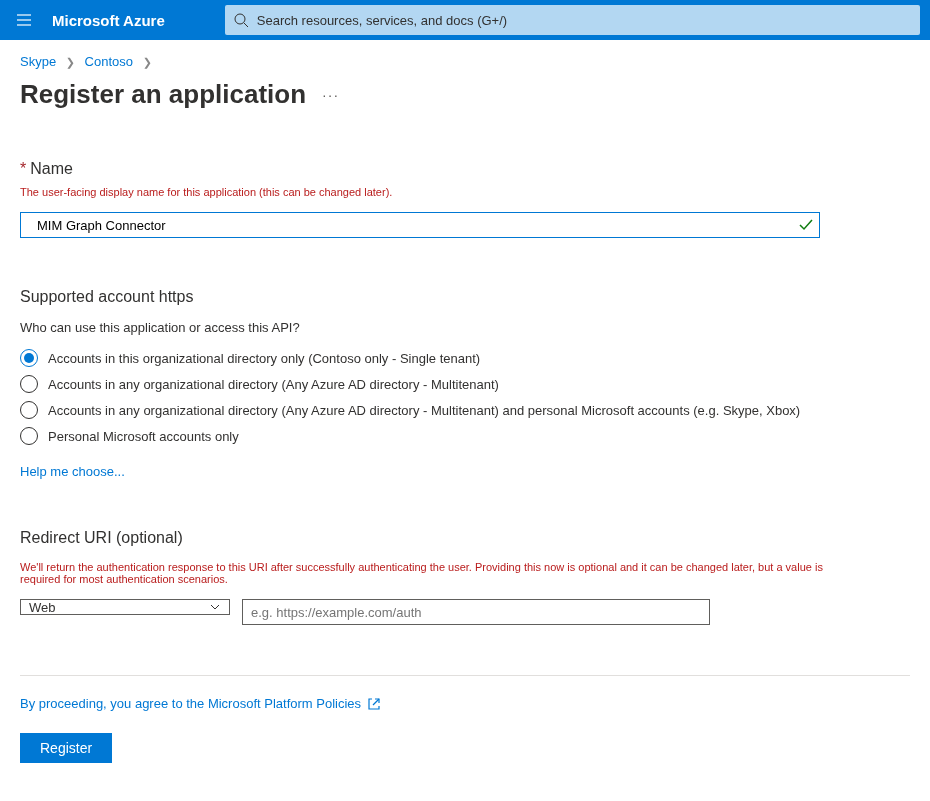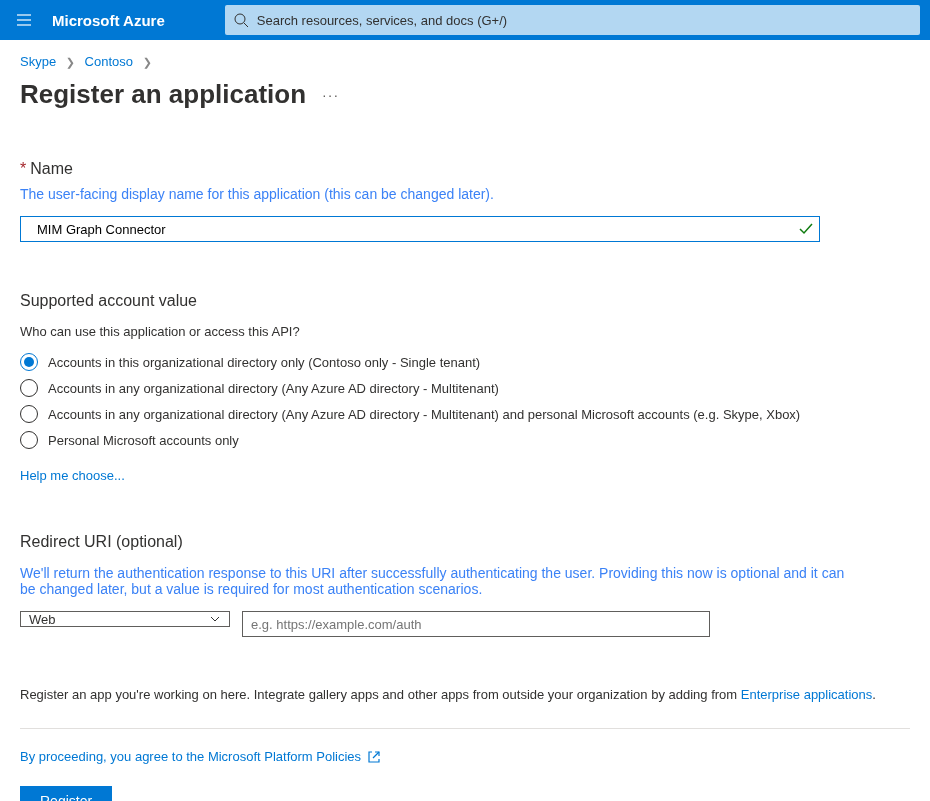--- a/index.html
+++ b/index.html
@@ -76,21 +76,21 @@
   }
   .page-title {
     font-size: 26px;
     font-weight: 600;
     color: #323130;
   }
   .ellipsis { color: #605e5c; font-size: 14px; letter-spacing: 1px; cursor: pointer;}
 
   .field-label { font-size: 16px; color: #323130; margin-bottom: 8px; }
   .required-star { color: #a4262c; margin-right: 4px; }
-  .field-desc { font-size: 14px; color: #3b82f6; margin-bottom: 14px; }
+  .field-desc { font-size: 11px; color: #b91c1c; margin-bottom: 14px; }
 
   .name-input-wrap {
     position: relative;
     width: 800px;
     margin-bottom: 50px;
   }
   .name-input {
     width: 100%;
     height: 26px;
     border: 1px solid #0078d4;
@@ -221,21 +221,21 @@
 
   <div class="field-label"><span class="required-star">*</span><span>Name</span></div>
   <div class="field-desc">The user-facing display name for this application (this can be changed later).</div>
   <div class="name-input-wrap">
     <input class="name-input" type="text" value="MIM Graph Connector" style="">
     <svg class="name-check" viewBox="0 0 16 16" fill="none" stroke="#107c10" stroke-width="1.5">
         <polyline points="2,8 6,12 14,3"></polyline>
       </svg>
   </div>
 
-  <div class="section-title">Supported account value</div>
+  <div class="section-title">Supported account https</div>
   <div class="section-desc">Who can use this application or access this API?</div>
   <div class="radio-group">
     <div class="radio-item">
       <span class="radio-vis checked"></span>
       <span class="radio-label">Accounts in this organizational directory only (Contoso only - Single tenant)</span>
     </div>
     <div class="radio-item">
       <span class="radio-vis"></span>
       <span class="radio-label">Accounts in any organizational directory (Any Azure AD directory - Multitenant)</span>
     </div>
@@ -255,23 +255,20 @@
   <div class="redirect-row">
     <div class="select-box">
       <span>Web</span>
       <svg viewBox="0 0 12 12" fill="none" stroke="#323130" stroke-width="1">
           <polyline points="2,4 6,8 10,4"></polyline>
         </svg>
     </div>
     <input class="uri-input" type="text" placeholder="e.g. https://example.com/auth" style="">
   </div>
 
-  <div class="info-text">
-    <span>Register an app you're working on here. Integrate gallery apps and other apps from outside your organization by adding from </span><a class="link">Enterprise applications</a><span>.</span>
-  </div>
 
   <hr class="divider">
 
   <div class="agree-row">
     <a class="link">By proceeding, you agree to the Microsoft Platform Policies</a>
     <svg class="ext-icon" viewBox="0 0 14 14" fill="none" stroke="#0078d4" stroke-width="1.2">
         <path d="M5 2 H2 V12 H12 V9"></path>
         <path d="M8 2 H12 V6"></path>
         <line x1="12" y1="2" x2="6" y2="8"></line>
       </svg>

